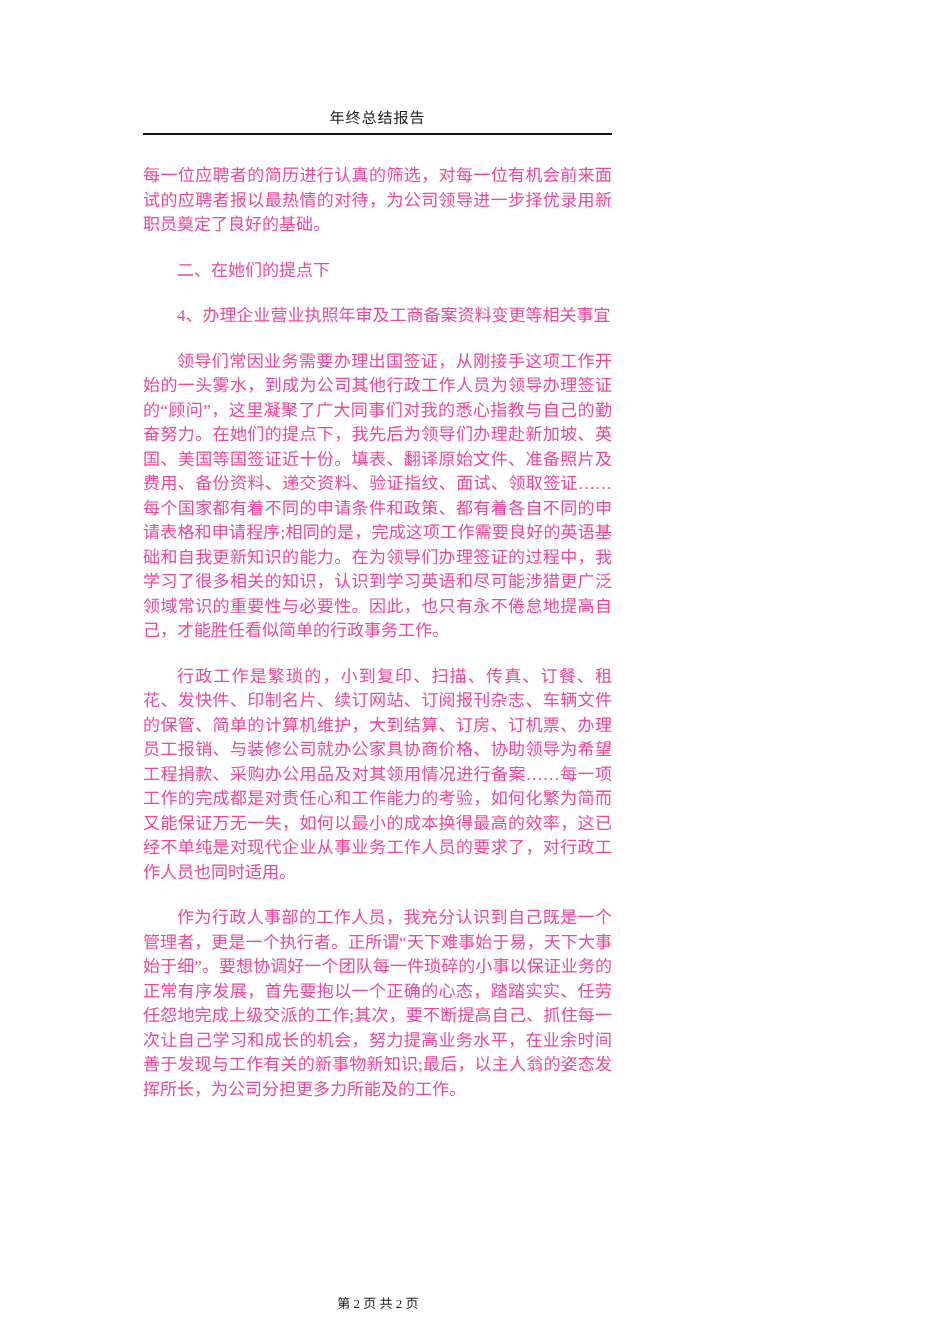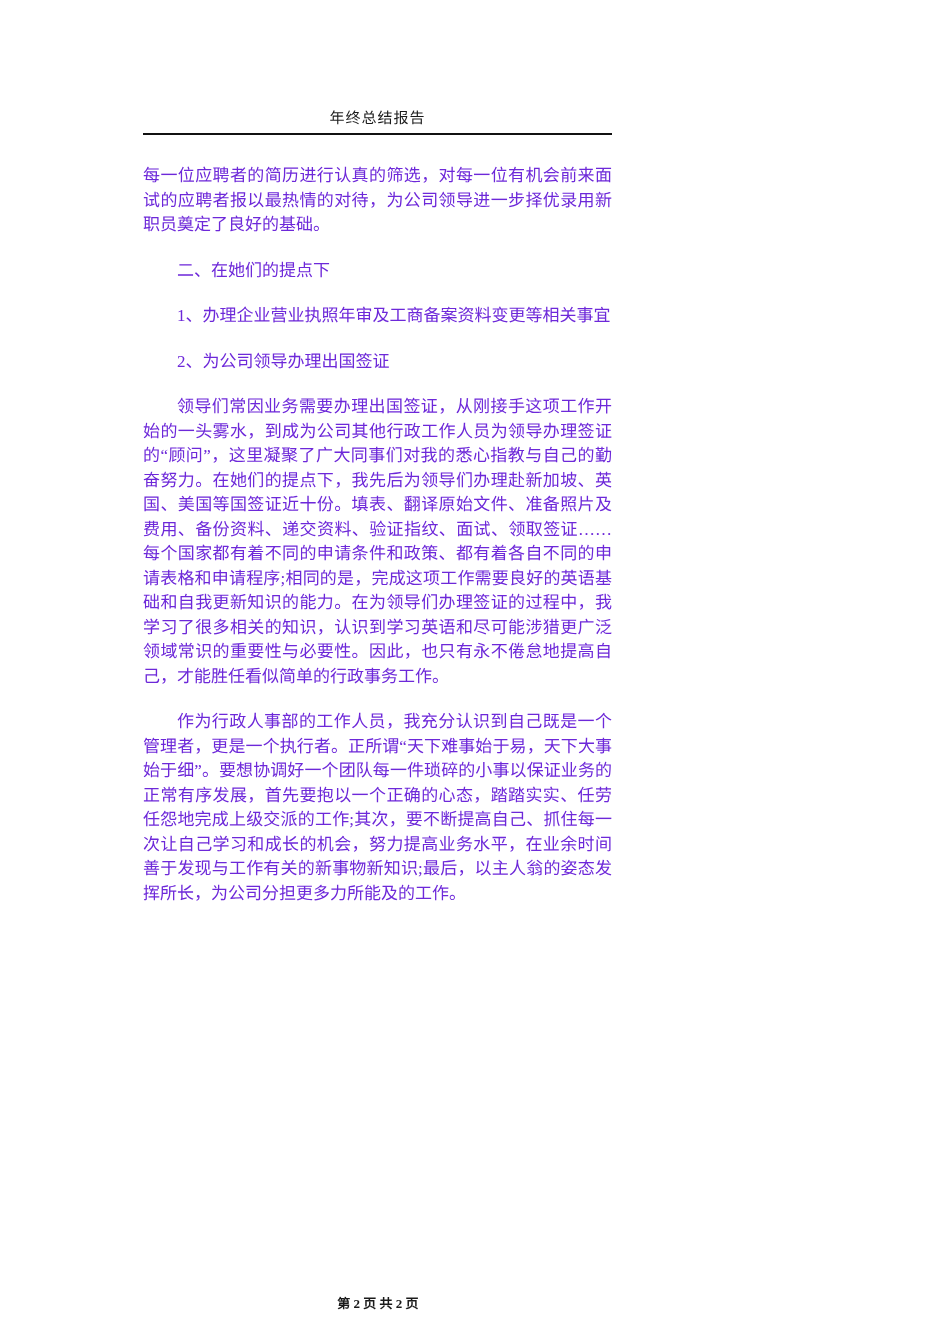--- a/index.html
+++ b/index.html
@@ -34,58 +34,57 @@
   }
   .doc-body {
     position: absolute;
     top: 116px;
     left: 143px;
     right: 144px;
     font-size: 17px;
     line-height: 24.5px;
     text-align: justify;
     text-justify: inter-ideograph;
-    color: #6d28d9;
+    color: #ec4899;
   }
   .para {
     margin: 0 0 21px 0;
     text-indent: 2em;
   }
   .para.no-indent {
     text-indent: 0;
   }
   .doc-footer {
     position: absolute;
     top: 1247px;
     left: 0;
     right: 0;
     text-align: center;
   }
   .page-indicator {
     font-size: 13px;
     line-height: 17px;
     color: #1a1a1a;
-    font-weight: bold;
   }
 </style>
 </head>
 <body>
 
 <div class="page">
 
   <header class="doc-header">
     <div class="doc-header-title">年终总结报告</div>
   </header>
 
   <main class="doc-body">
     <p class="para no-indent">每一位应聘者的简历进行认真的筛选，对每一位有机会前来面试的应聘者报以最热情的对待，为公司领导进一步择优录用新职员奠定了良好的基础。</p>
     <p class="para">二、在她们的提点下</p>
-    <p class="para">1、办理企业营业执照年审及工商备案资料变更等相关事宜</p>
-    <p class="para">2、为公司领导办理出国签证</p>
+    <p class="para">4、办理企业营业执照年审及工商备案资料变更等相关事宜</p>
     <p class="para">领导们常因业务需要办理出国签证，从刚接手这项工作开始的一头雾水，到成为公司其他行政工作人员为领导办理签证的“顾问”，这里凝聚了广大同事们对我的悉心指教与自己的勤奋努力。在她们的提点下，我先后为领导们办理赴新加坡、英国、美国等国签证近十份。填表、翻译原始文件、准备照片及费用、备份资料、递交资料、验证指纹、面试、领取签证……每个国家都有着不同的申请条件和政策、都有着各自不同的申请表格和申请程序;相同的是，完成这项工作需要良好的英语基础和自我更新知识的能力。在为领导们办理签证的过程中，我学习了很多相关的知识，认识到学习英语和尽可能涉猎更广泛领域常识的重要性与必要性。因此，也只有永不倦怠地提高自己，才能胜任看似简单的行政事务工作。</p>
+    <p class="para">行政工作是繁琐的，小到复印、扫描、传真、订餐、租花、发快件、印制名片、续订网站、订阅报刊杂志、车辆文件的保管、简单的计算机维护，大到结算、订房、订机票、办理员工报销、与装修公司就办公家具协商价格、协助领导为希望工程捐款、采购办公用品及对其领用情况进行备案……每一项工作的完成都是对责任心和工作能力的考验，如何化繁为简而又能保证万无一失，如何以最小的成本换得最高的效率，这已经不单纯是对现代企业从事业务工作人员的要求了，对行政工作人员也同时适用。</p>
     <p class="para">作为行政人事部的工作人员，我充分认识到自己既是一个管理者，更是一个执行者。正所谓“天下难事始于易，天下大事始于细”。要想协调好一个团队每一件琐碎的小事以保证业务的正常有序发展，首先要抱以一个正确的心态，踏踏实实、任劳任怨地完成上级交派的工作;其次，要不断提高自己、抓住每一次让自己学习和成长的机会，努力提高业务水平，在业余时间善于发现与工作有关的新事物新知识;最后，以主人翁的姿态发挥所长，为公司分担更多力所能及的工作。</p>
   </main>
 
   <footer class="doc-footer">
     <div class="page-indicator">第 2 页 共 2 页</div>
   </footer>
 
 </div>
 
 </body></html>

